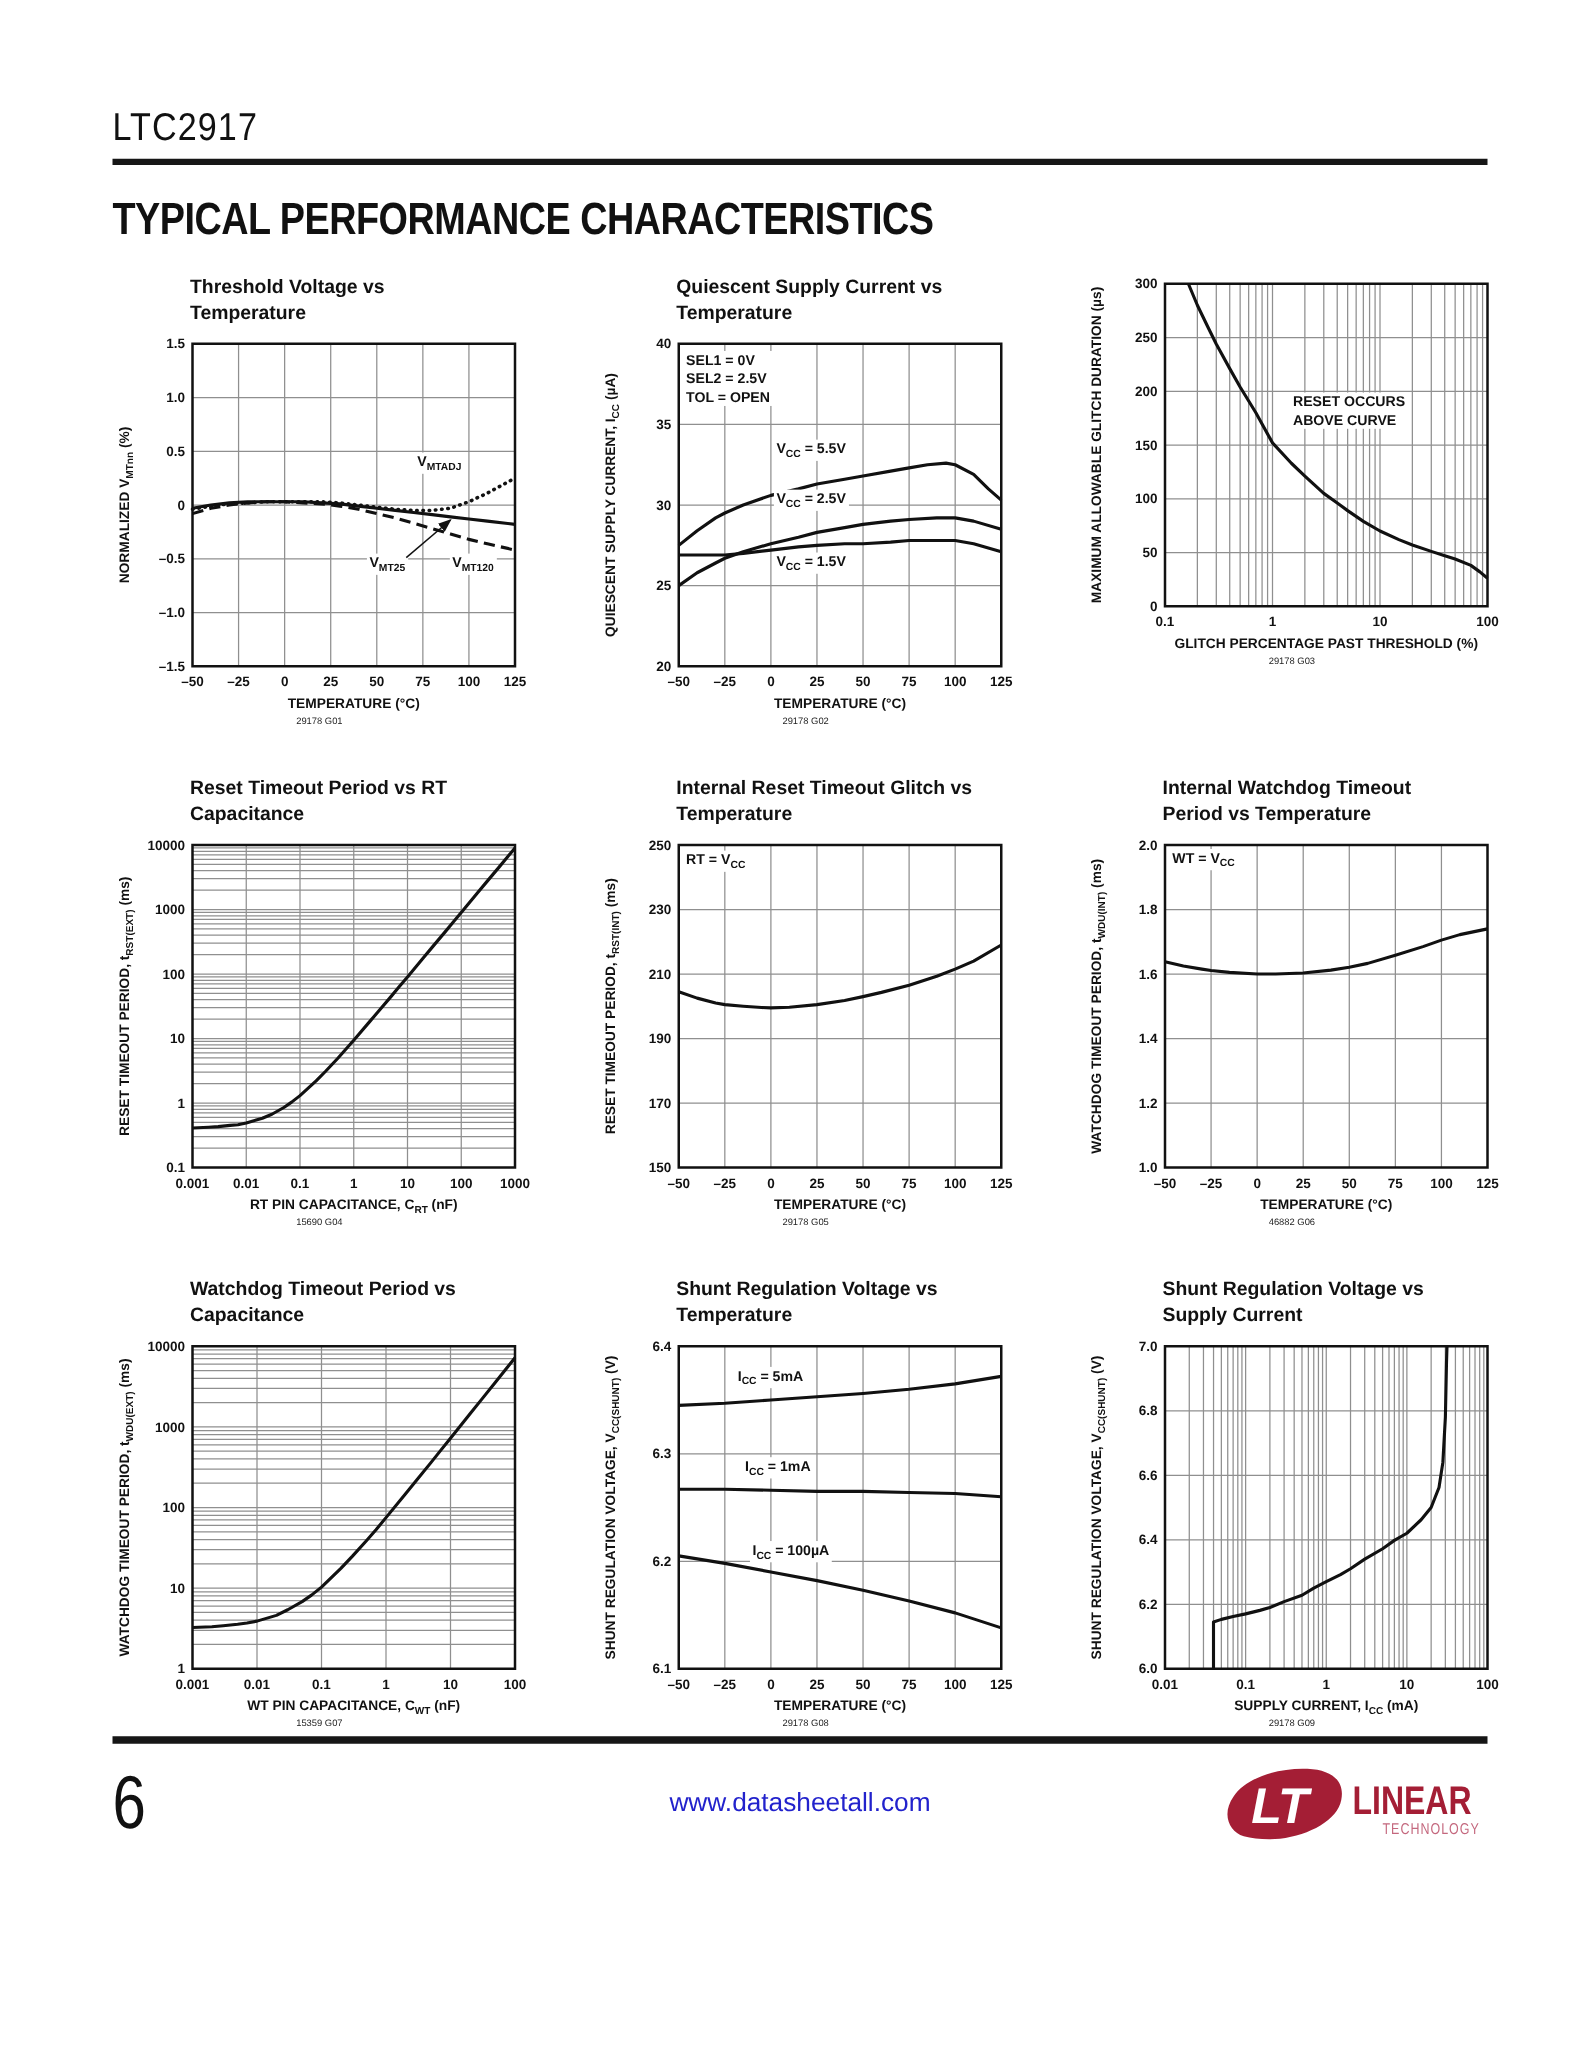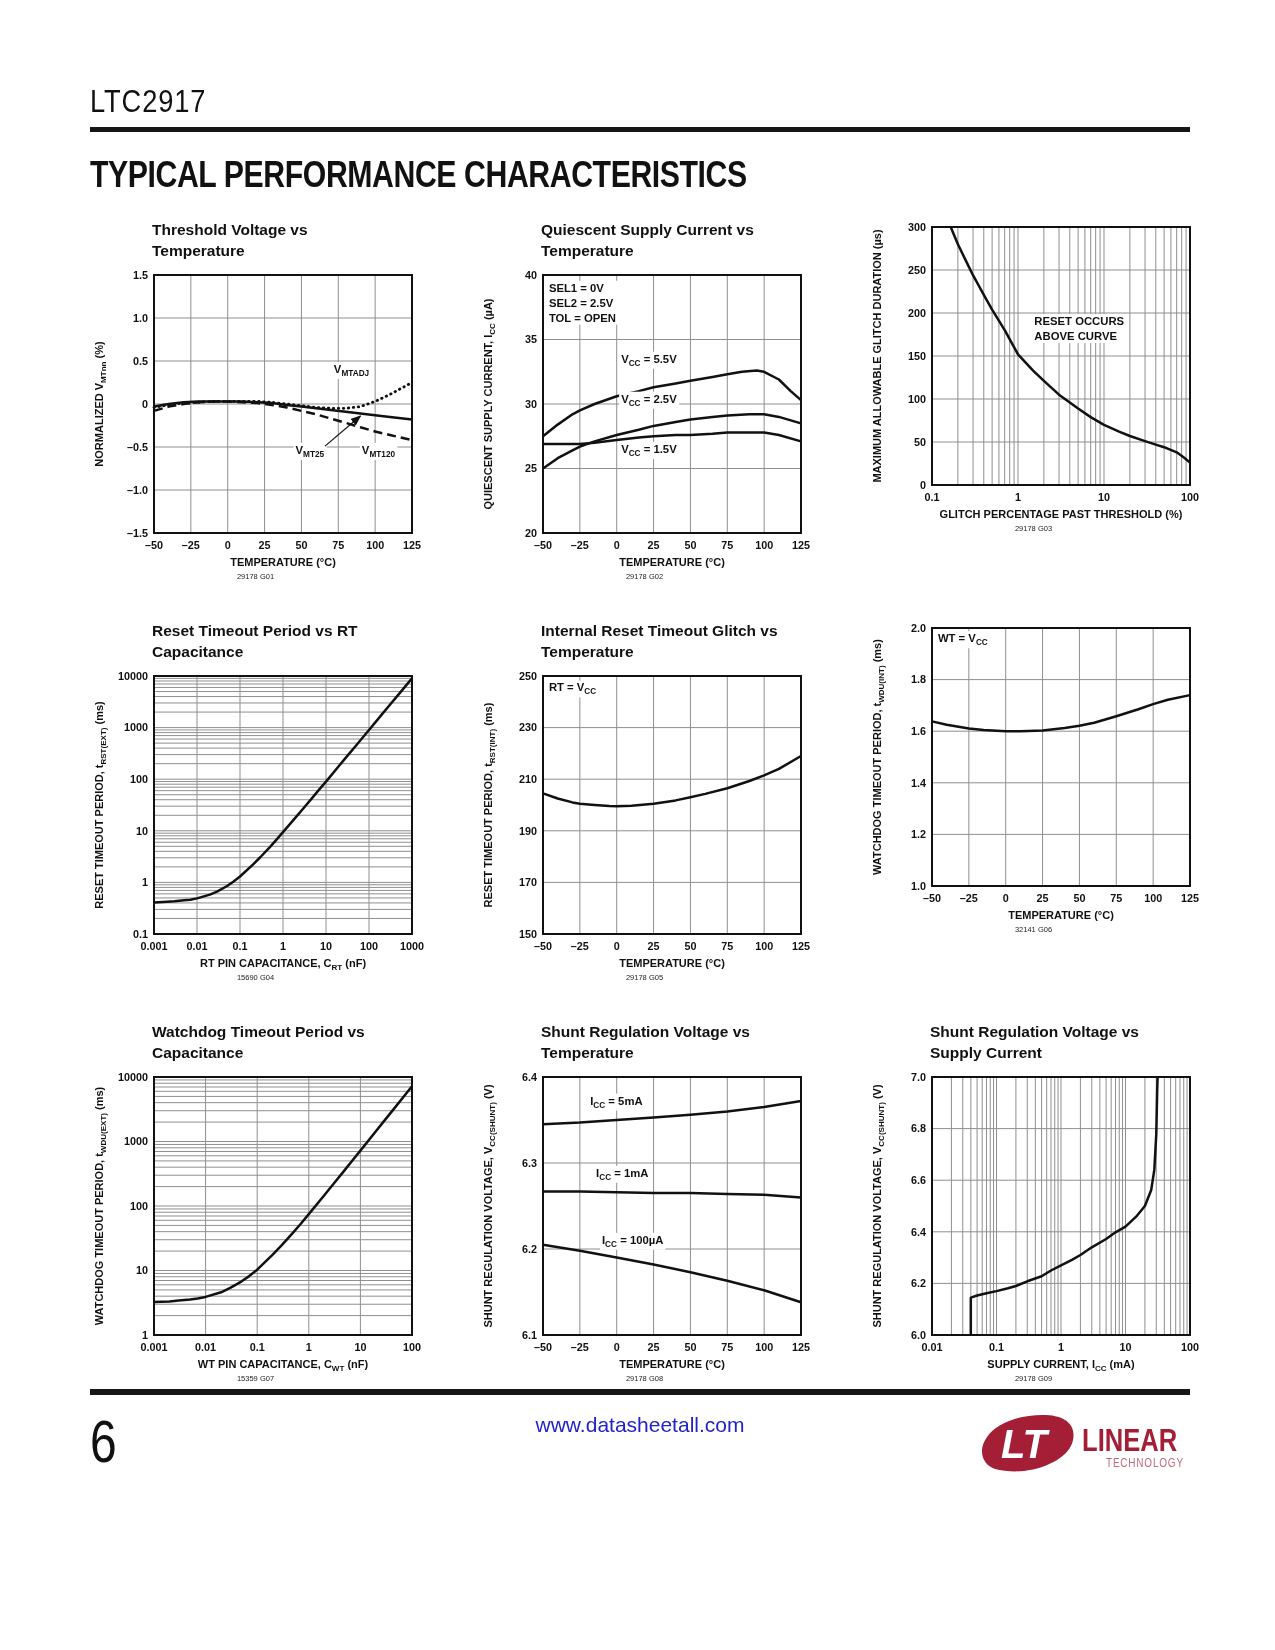--- a/index.html
+++ b/index.html
@@ -18,21 +18,21 @@
              white-space:pre-line;min-height:44px;}
   svg.plot{display:block;}
   .tick{font:700 10.8px "Liberation Sans",sans-serif;fill:#111;}
   .lbl{font:700 11.3px "Liberation Sans",sans-serif;fill:#111;}
   .axis{font:700 11px "Liberation Sans",sans-serif;fill:#111;}
   .fig-note{font-size:7.5px;color:#222;text-align:center;padding-right:18px;margin-top:-8px;}
   .doccode{text-align:right;font-size:11.5px;margin-top:20px;}
   .footer{position:relative;margin-top:10px;height:90px;}
   .pageno{position:absolute;left:0;top:2px;font-size:60px;font-weight:400;
           transform:scaleX(.8);transform-origin:left top;}
-  .link{position:absolute;left:50%;top:8px;transform:translateX(-50%);
+  .link{position:absolute;left:50%;top:26px;transform:translateX(-50%);
         font-size:21px;color:#2222cc;text-decoration:none;cursor:pointer;}
   .logo{position:absolute;right:0;top:8px;}
 </style>
 </head>
 <body>
 
 <div class="page">
 
   <div class="part">LTC2917</div>
   <div class="rule"></div>
@@ -331,20 +331,22 @@
             <text x="58" y="114.00000000000001" text-anchor="end" class="tick"><tspan>210</tspan></text>
             <text x="58" y="62.39999999999999" text-anchor="end" class="tick"><tspan>230</tspan></text>
             <text x="58" y="10.8" text-anchor="end" class="tick"><tspan>250</tspan></text>
             <text x="193" y="298" text-anchor="middle" class="axis"><tspan>TEMPERATURE (°C)</tspan></text>
             <text text-anchor="middle" class="axis" transform="translate(13 136) rotate(-90)"><tspan>RESET TIMEOUT PERIOD, t</tspan><tspan dy="3" font-size="73%">RST(INT)</tspan><tspan dy="-3"> (ms)</tspan></text>
           </g>
         </svg>
       <div class="fig-note">29178 G05</div>
     </figure>
     <figure class="fig">
+      <figcaption class="fig-title">Internal Watchdog Timeout
+Period vs Temperature</figcaption>
       <svg class="plot" viewBox="0 0 349 312" width="349" height="312">
           <g>
             <g stroke="#8f8f8f" stroke-width="1">
               <line x1="100.85714285714286" y1="7" x2="100.85714285714286" y2="265"></line>
               <line x1="137.71428571428572" y1="7" x2="137.71428571428572" y2="265"></line>
               <line x1="174.57142857142856" y1="7" x2="174.57142857142856" y2="265"></line>
               <line x1="211.42857142857142" y1="7" x2="211.42857142857142" y2="265"></line>
               <line x1="248.28571428571428" y1="7" x2="248.28571428571428" y2="265"></line>
               <line x1="285.1428571428571" y1="7" x2="285.1428571428571" y2="265"></line>
               <line x1="64" y1="213.4" x2="322" y2="213.4"></line>
@@ -369,21 +371,21 @@
             <text x="58" y="268.8" text-anchor="end" class="tick"><tspan>1.0</tspan></text>
             <text x="58" y="217.20000000000002" text-anchor="end" class="tick"><tspan>1.2</tspan></text>
             <text x="58" y="165.60000000000002" text-anchor="end" class="tick"><tspan>1.4</tspan></text>
             <text x="58" y="113.99999999999999" text-anchor="end" class="tick"><tspan>1.6</tspan></text>
             <text x="58" y="62.39999999999999" text-anchor="end" class="tick"><tspan>1.8</tspan></text>
             <text x="58" y="10.8" text-anchor="end" class="tick"><tspan>2.0</tspan></text>
             <text x="193" y="298" text-anchor="middle" class="axis"><tspan>TEMPERATURE (°C)</tspan></text>
             <text text-anchor="middle" class="axis" transform="translate(13 136) rotate(-90)"><tspan>WATCHDOG TIMEOUT PERIOD, t</tspan><tspan dy="3" font-size="73%">WDU(INT)</tspan><tspan dy="-3"> (ms)</tspan></text>
           </g>
         </svg>
-      <div class="fig-note">32141 G06</div>
+      <div class="fig-note">46882 G06</div>
     </figure>
     <figure class="fig">
       <figcaption class="fig-title">Watchdog Timeout Period vs
 Capacitance</figcaption>
       <svg class="plot" viewBox="0 0 349 312" width="349" height="312">
           <g>
             <g stroke="#8f8f8f" stroke-width="1">
               <line x1="115.6" y1="7" x2="115.6" y2="265"></line>
               <line x1="167.2" y1="7" x2="167.2" y2="265"></line>
               <line x1="218.79999999999998" y1="7" x2="218.79999999999998" y2="265"></line>

